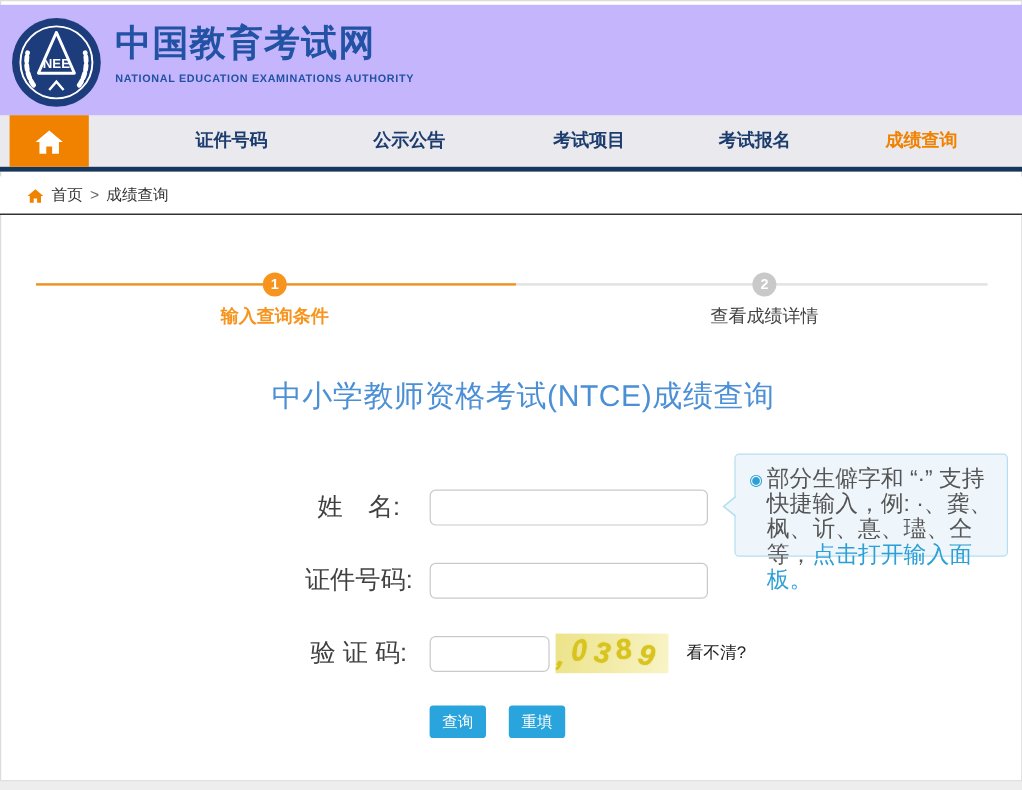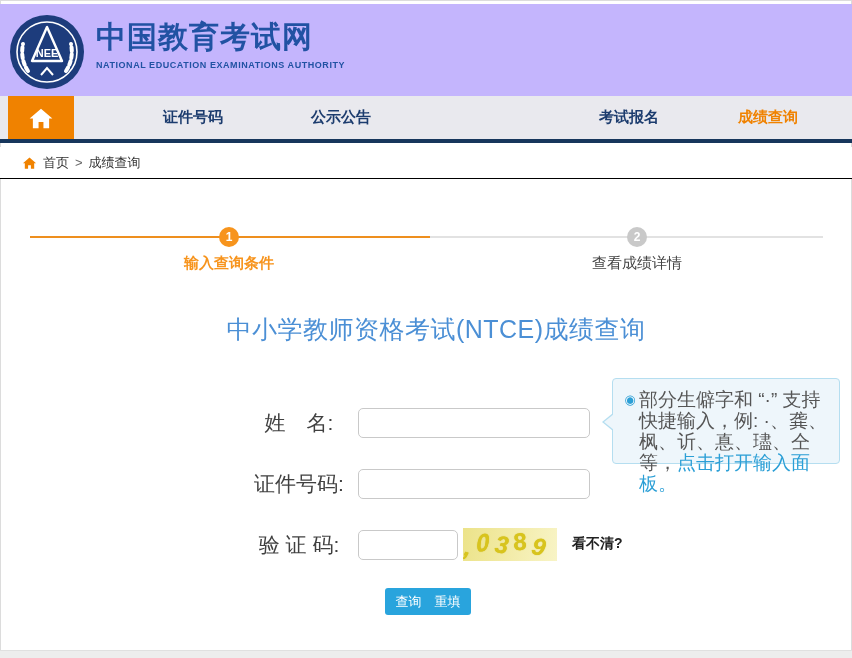--- a/index.html
+++ b/index.html
@@ -56,25 +56,25 @@
   .inp-code { top:530px; width:100px; }
 
   .captcha { position:absolute; left:463px; top:528px; width:94px; height:33px; overflow:hidden; cursor:pointer;
              background:linear-gradient(100deg,#ece389 0%,#f3ecab 55%,#f8f4c6 100%); }
   .captcha span { position:absolute; font-size:24px; font-weight:bold; font-style:italic; color:#d8c41d; text-shadow:0 0 1px #cdb91a; }
   .cap-n { left:2px;  top:6px;  transform:rotate(14deg); font-size:18px; }
   .cap-0 { left:13px; top:1px;  transform:rotate(-10deg) skewX(-8deg); }
   .cap-3 { left:32px; top:3px;  transform:rotate(8deg); }
   .cap-8 { left:50px; top:0px;  transform:rotate(-6deg) skewX(6deg); }
   .cap-9 { left:69px; top:5px;  transform:rotate(12deg); }
-  .cap-refresh { position:absolute; left:572px; top:535px; font-size:14px; font-weight:bold; color:#222; cursor:pointer; }
+  .cap-refresh { position:absolute; left:572px; top:535px; font-size:14px; font-weight:normal; color:#222; cursor:pointer; }
 
   .btn { position:absolute; top:588px; width:47px; height:27px; background:#29a4dd; color:#fff; font-size:13px;
          border:none; border-radius:3px; cursor:pointer; font-family:inherit; }
-  .btn-query { left:358px;margin-left:27px; }
+  .btn-query { left:358px; }
   .btn-reset { left:424px; }
 
   
   .tooltip { position:absolute; left:612px; top:378px; width:228px; height:86px; background:#eef6fb; border:1px solid #b5def0;
              border-radius:4px; padding:10px 10px 10px 8px; }
   .tooltip::before { content:""; position:absolute; left:-11px; top:34px; width:0; height:0;
                      border-top:9px solid transparent; border-bottom:9px solid transparent; border-right:11px solid #b5def0; }
   .tooltip::after { content:""; position:absolute; left:-9px; top:35px; width:0; height:0;
                     border-top:8px solid transparent; border-bottom:8px solid transparent; border-right:10px solid #eef6fb; }
   .tip-row { display:flex; }
@@ -109,20 +109,21 @@
   </div>
 
   <div class="nav">
     <div class="home-btn">
       <svg width="26" height="24" viewBox="0 0 32 29">
         <path d="M16 3 L30 15 H26 V27 H19 V19.5 H13 V27 H6 V15 H2 Z" fill="#fff"></path>
       </svg>
     </div>
     <div class="nav-item" style="left:193px">证件号码</div>
     <div class="nav-item" style="left:341px">公示公告</div>
+    <div class="nav-item" style="left:491px">考试项目</div>
     <div class="nav-item" style="left:629px">考试报名</div>
     <div class="nav-item active" style="left:768px">成绩查询</div>
   </div>
 
   <div class="breadcrumb">
     <span class="bc-home-icon">
       <svg width="15" height="14" viewBox="0 0 32 29">
           <path d="M16 3 L30 15 H26 V27 H19 V19.5 H13 V27 H6 V15 H2 Z" fill="#f08200"></path>
         </svg>
     </span>

